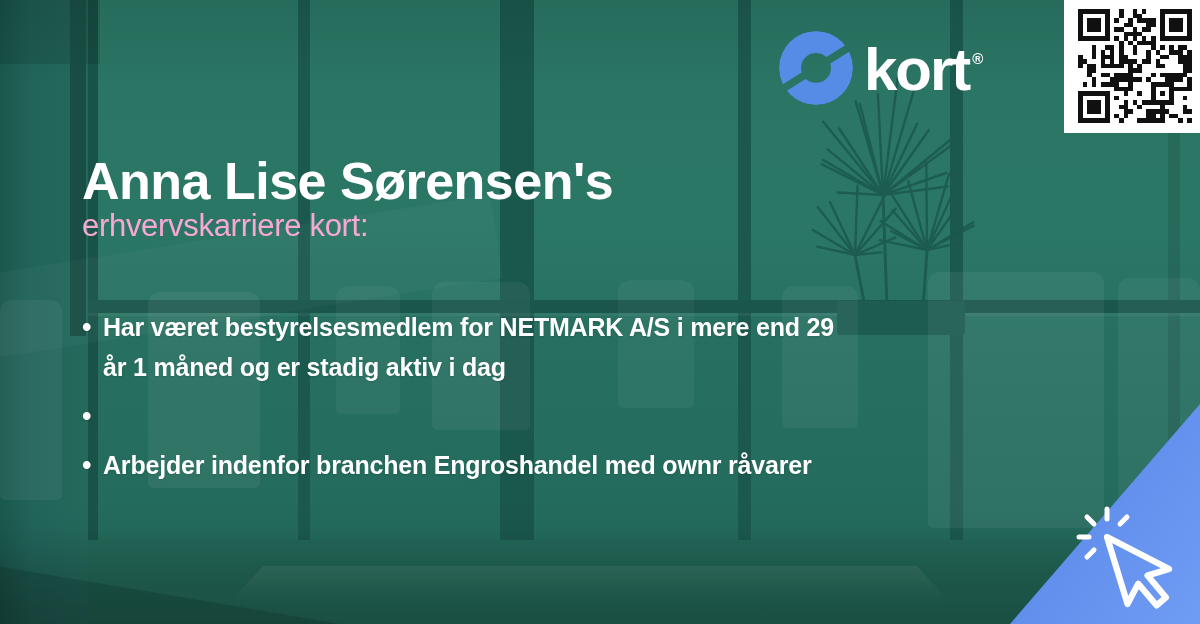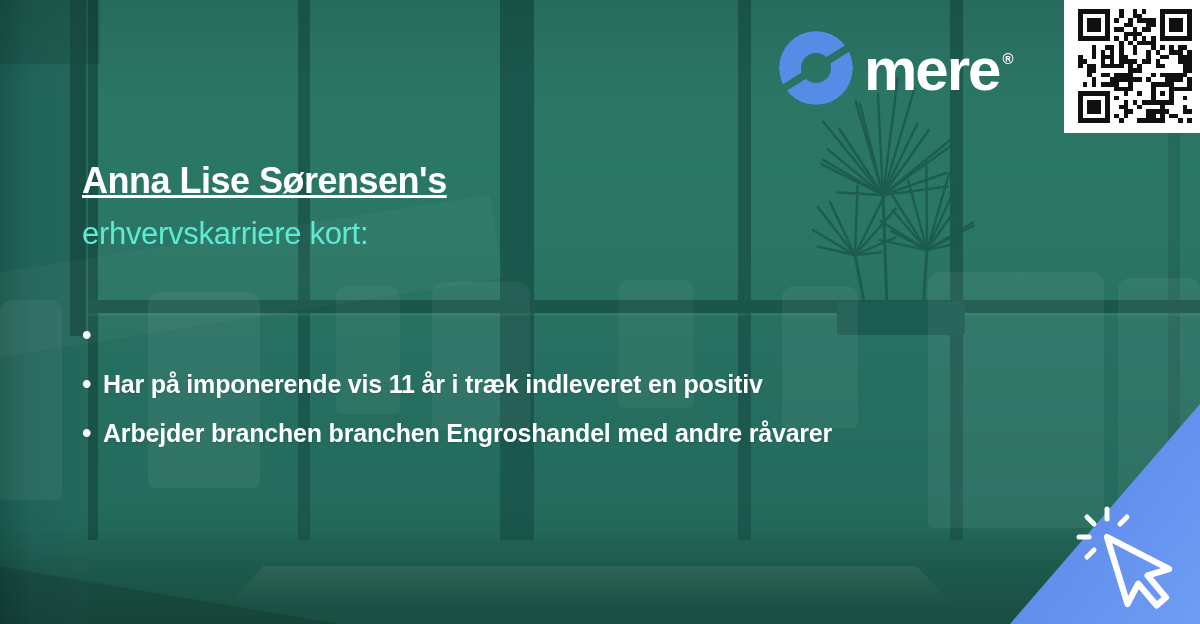--- a/index.html
+++ b/index.html
@@ -44,24 +44,24 @@
   
   .logo{left:776px;top:28px;display:flex;align-items:flex-start;}
   .wm{font-size:60px;font-weight:700;color:var(--text_white,#fff);
     letter-spacing:-2px;line-height:84px;margin-left:8px;}
   .reg{font-size:15px;font-weight:700;color:var(--text_white,#fff);margin:22px 0 0 3px;}
   
   .qr{right:0;top:0;width:136px;height:133px;background:var(--qr_background,#fff);
     box-sizing:border-box;padding:9px 8px 10px 14px;}
   
   .content{left:82px;top:156px;width:860px;color:var(--text_white,#fff);}
-  .content h1{margin:0;font-size:36px;line-height:50px;font-weight:800;
-    letter-spacing:-.5px;color:var(--text_white,#fff);text-decoration:underline;}
-  .sub{font-size:31px;line-height:40px;font-weight:400;color:#5eead4;
-    margin-top:8px;letter-spacing:-.3px;}
+  .content h1{margin:0;font-size:52px;line-height:50px;font-weight:800;
+    letter-spacing:-.5px;color:var(--text_white,#fff);}
+  .sub{font-size:31px;line-height:40px;font-weight:400;color:#f9a8d4;
+    letter-spacing:-.3px;}
   ul.career{list-style:none;margin:61px 0 0 0;padding:0;}
   ul.career li{display:flex;margin-bottom:9px;font-weight:700;font-size:25px;
     line-height:40px;letter-spacing:-.2px;text-shadow:0 1px 2px rgba(0,0,0,.12);}
   .dot{width:21px;flex:0 0 21px;font-size:27px;}
   
   .tri{left:1010px;top:404px;width:190px;height:220px;
     background:linear-gradient(125deg,#5584e5,var(--accent_blue,#6f9cf4));
     clip-path:polygon(100% 0,100% 100%,0 100%);}
   #cursor{left:1062px;top:488px;}
 </style>
@@ -163,21 +163,21 @@
       <defs>
         <mask id="om" maskUnits="userSpaceOnUse">
           <rect x="0" y="0" width="80" height="80" fill="#000"></rect>
           <circle cx="40" cy="40" r="37" fill="#fff"></circle>
           <circle cx="40" cy="40" r="15" fill="#000"></circle>
           <rect x="-12" y="36.2" width="104" height="7.6" fill="#000" transform="rotate(-32 40 40)"></rect>
         </mask>
       </defs>
       <circle cx="40" cy="40" r="37" fill="var(--brand_blue,#568ce6)" mask="url(#om)"></circle>
     </svg>
-    <span class="wm">mere</span>
+    <span class="wm">kort</span>
     <span class="reg">®</span>
   </div>
 
   <div class="abs qr">
     <svg id="qrsvg" width="114" height="114" viewBox="0 0 25 25" shape-rendering="crispEdges">
         <g fill="#101010">
           <rect x="0" y="0" width="1" height="1"></rect>
           <rect x="1" y="0" width="1" height="1"></rect>
           <rect x="2" y="0" width="1" height="1"></rect>
           <rect x="3" y="0" width="1" height="1"></rect>
@@ -483,29 +483,32 @@
         </g>
       </svg>
   </div>
 
   <div class="abs content">
     <h1>Anna Lise Sørensen's</h1>
     <div class="sub">erhvervskarriere kort:</div>
     <ul class="career">
       <li>
         <span class="dot">•</span>
-      </li>
-      <li>
-        <span class="dot">•</span>
         <div class="ls">
-          <div>Har på imponerende vis 11 år i træk indleveret en positiv</div>
+          <div>Har været bestyrelsesmedlem for NETMARK A/S i mere end 29</div>
+          <div>år 1 måned og er stadig aktiv i dag</div>
         </div>
       </li>
       <li>
         <span class="dot">•</span>
         <div class="ls">
-          <div>Arbejder branchen branchen Engroshandel med andre råvarer</div>
+        </div>
+      </li>
+      <li>
+        <span class="dot">•</span>
+        <div class="ls">
+          <div>Arbejder indenfor branchen Engroshandel med ownr råvarer</div>
         </div>
       </li>
     </ul>
   </div>
 
 </div>
 
 </body></html>

